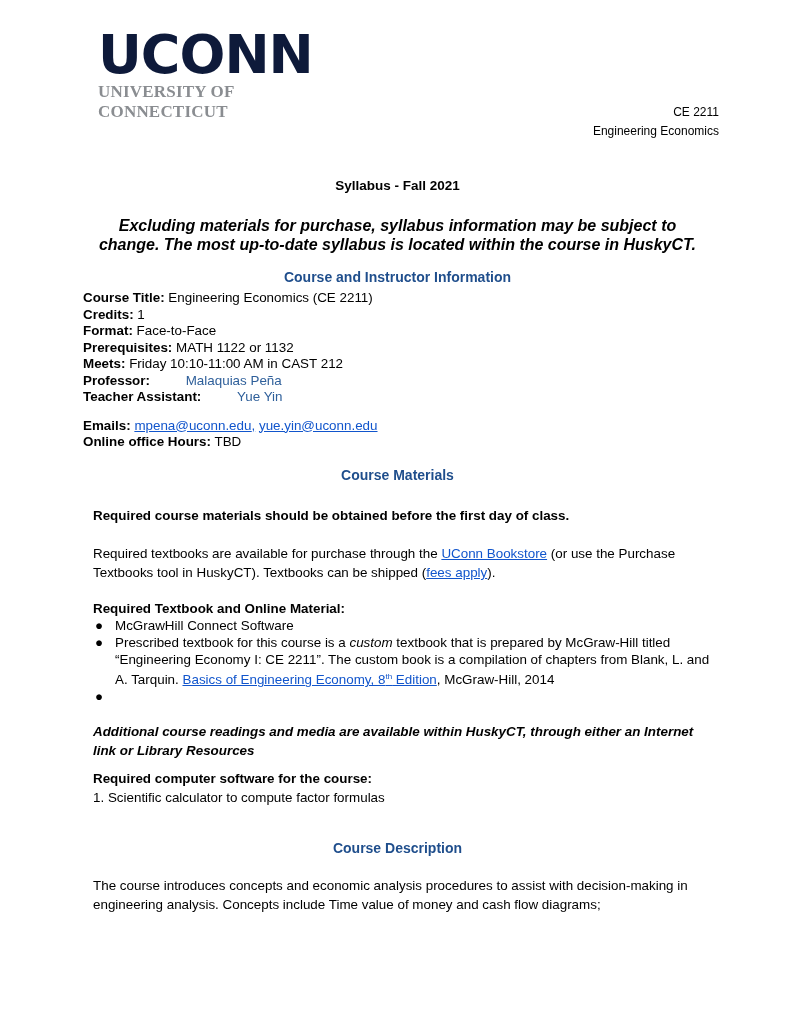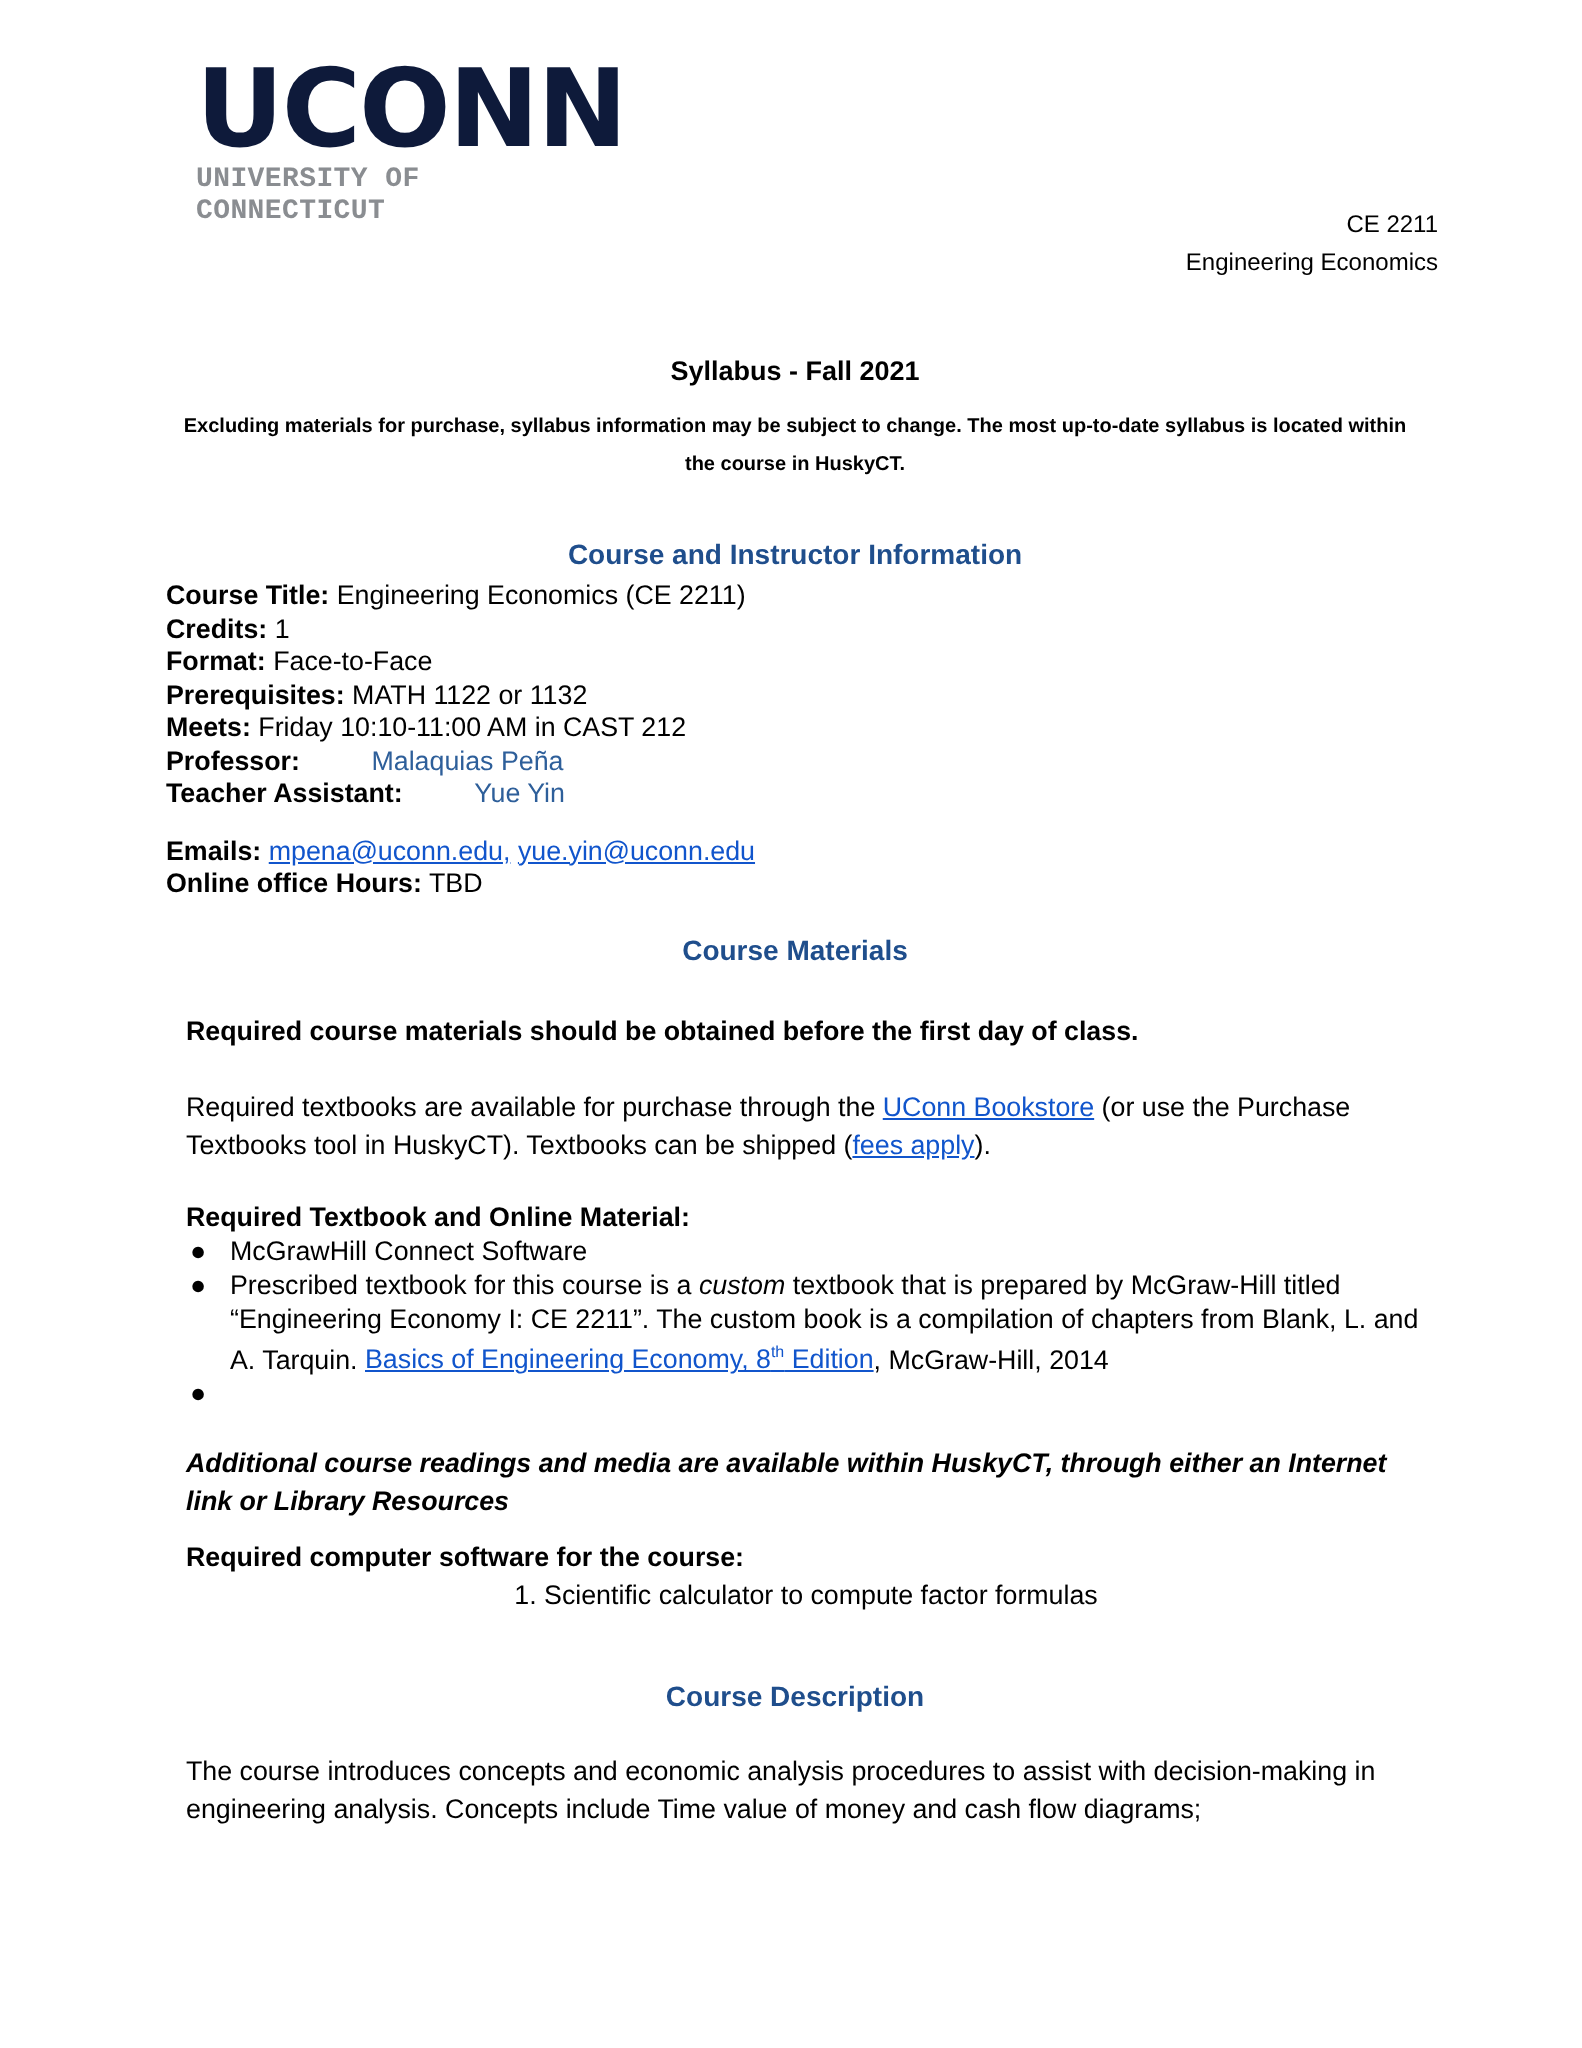--- a/index.html
+++ b/index.html
@@ -8,48 +8,48 @@
     font-family: "Liberation Sans", sans-serif; color: #000;
     font-size: 13.4px;
   }
   .logo { position: absolute; left: 98px; top: 30px; width: 205px; }
   .logo-word {
     font-family: "DejaVu Sans", sans-serif; font-weight: bold;
     font-size: 54px; line-height: 50px; color: #0e1a3a;
     letter-spacing: -1px;
   }
   .logo-sub {
-    font-family: Liberation Mono, monospace; font-weight: bold;
-    font-size: 14px; color: #8a8d91; letter-spacing: 0.2px;
+    font-family: Liberation Serif, serif; font-weight: bold;
+    font-size: 17px; color: #8a8d91; letter-spacing: 0.2px;
     margin-top: 2px;
   }
   .course-code { position: absolute; right: 72px; top: 103px; text-align: right; line-height: 19px; font-size: 12px; }
   .center { position: absolute; left: 90px; width: 615px; text-align: center; }
   .syll-title { top: 178px; font-weight: bold; font-size: 13.5px; }
-  .notice { top: 204px; font-weight: bold; line-height: 19px; font-size: 10px; }
+  .notice { top: 216px; font-weight: bold; font-style: italic; line-height: 19px; font-size: 16px; }
   .sec-heading { font-weight: bold; color: #1f4e8c; font-size: 14px; }
   .h1 { top: 269px; }
   .h2 { top: 467px; }
   .h3 { top: 840px; }
   .block { position: absolute; left: 83px; line-height: 16.5px; }
   .info { top: 290px; }
   .lbl { font-weight: bold; }
   .blue-name { color: #2e5f9a; margin-left: 32px; }
   a.link { color: #1155cc; text-decoration: underline; }
   .spacer { height: 12px; }
   .p { position: absolute; left: 93px; width: 620px; line-height: 19px; }
   .req-mat { top: 506px; font-weight: bold; }
   .textbooks { top: 544px; }
   .req-tb { top: 599px; font-weight: bold; }
   ul.bullets { position: absolute; left: 93px; top: 617px; margin: 0; padding: 0; list-style: none; width: 620px; line-height: 17px; }
   ul.bullets li { position: relative; padding-left: 22px; }
   ul.bullets li .dot { position: absolute; left: 2px; top: 0; }
   .additional { top: 722px; font-style: italic; font-weight: bold; }
   .req-sw { top: 769px; font-weight: bold; }
-  .sw-item { top: 788px; text-align: center; }
+  .sw-item { top: 788px; }
   .desc { top: 876px; }
   sup { font-size: 8px; }
 </style>
 </head>
 <body>
 
 <div class="logo">
   <div class="logo-word">UCONN</div>
   <div class="logo-sub">UNIVERSITY OF CONNECTICUT</div>
 </div>

